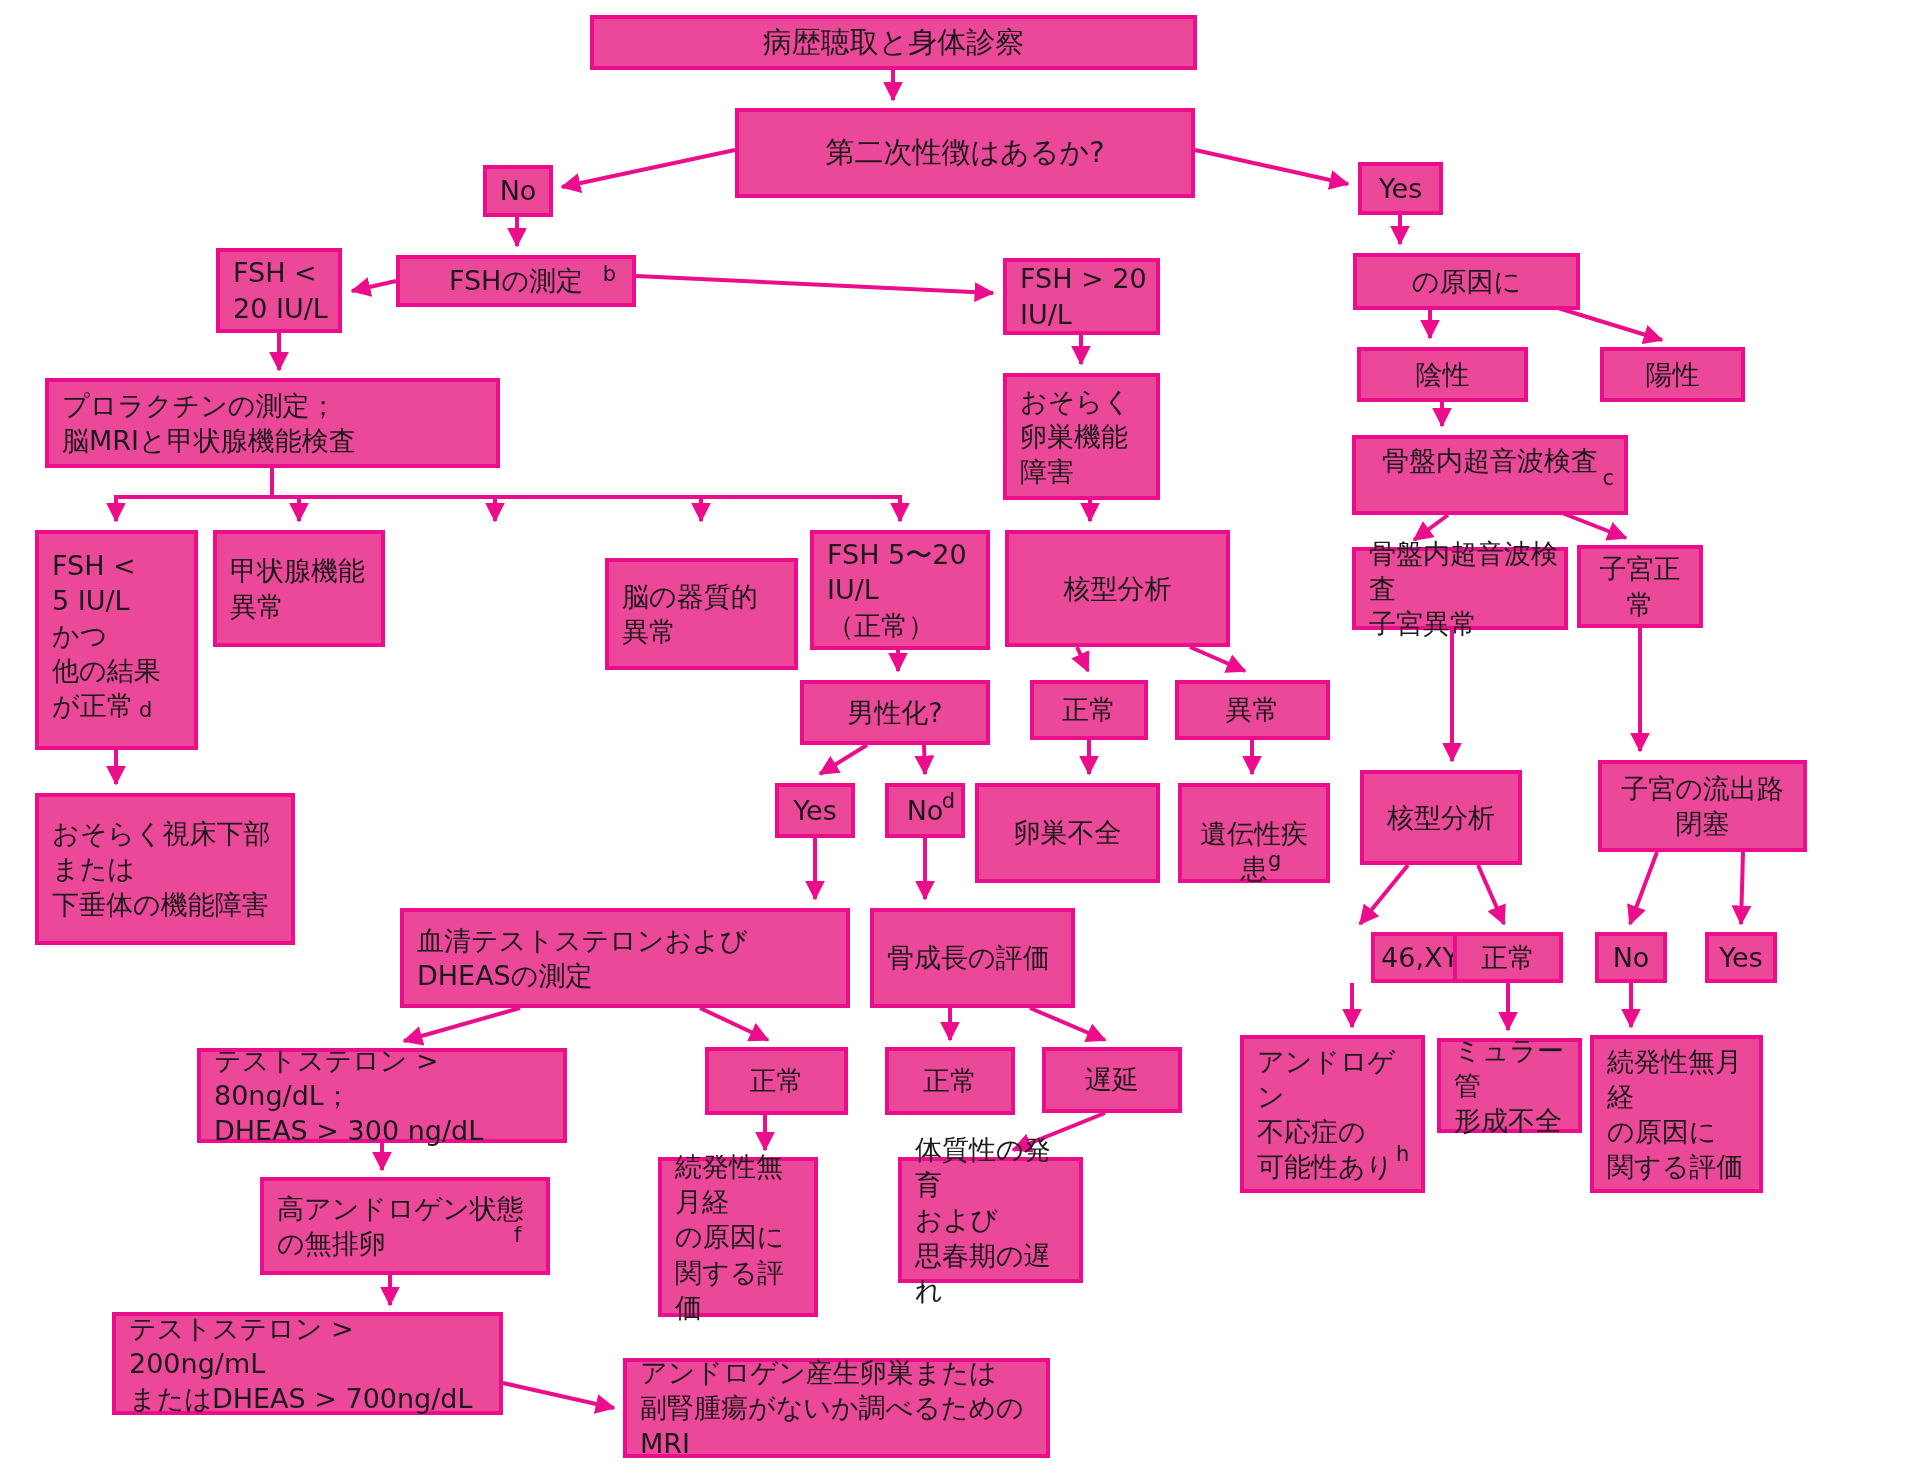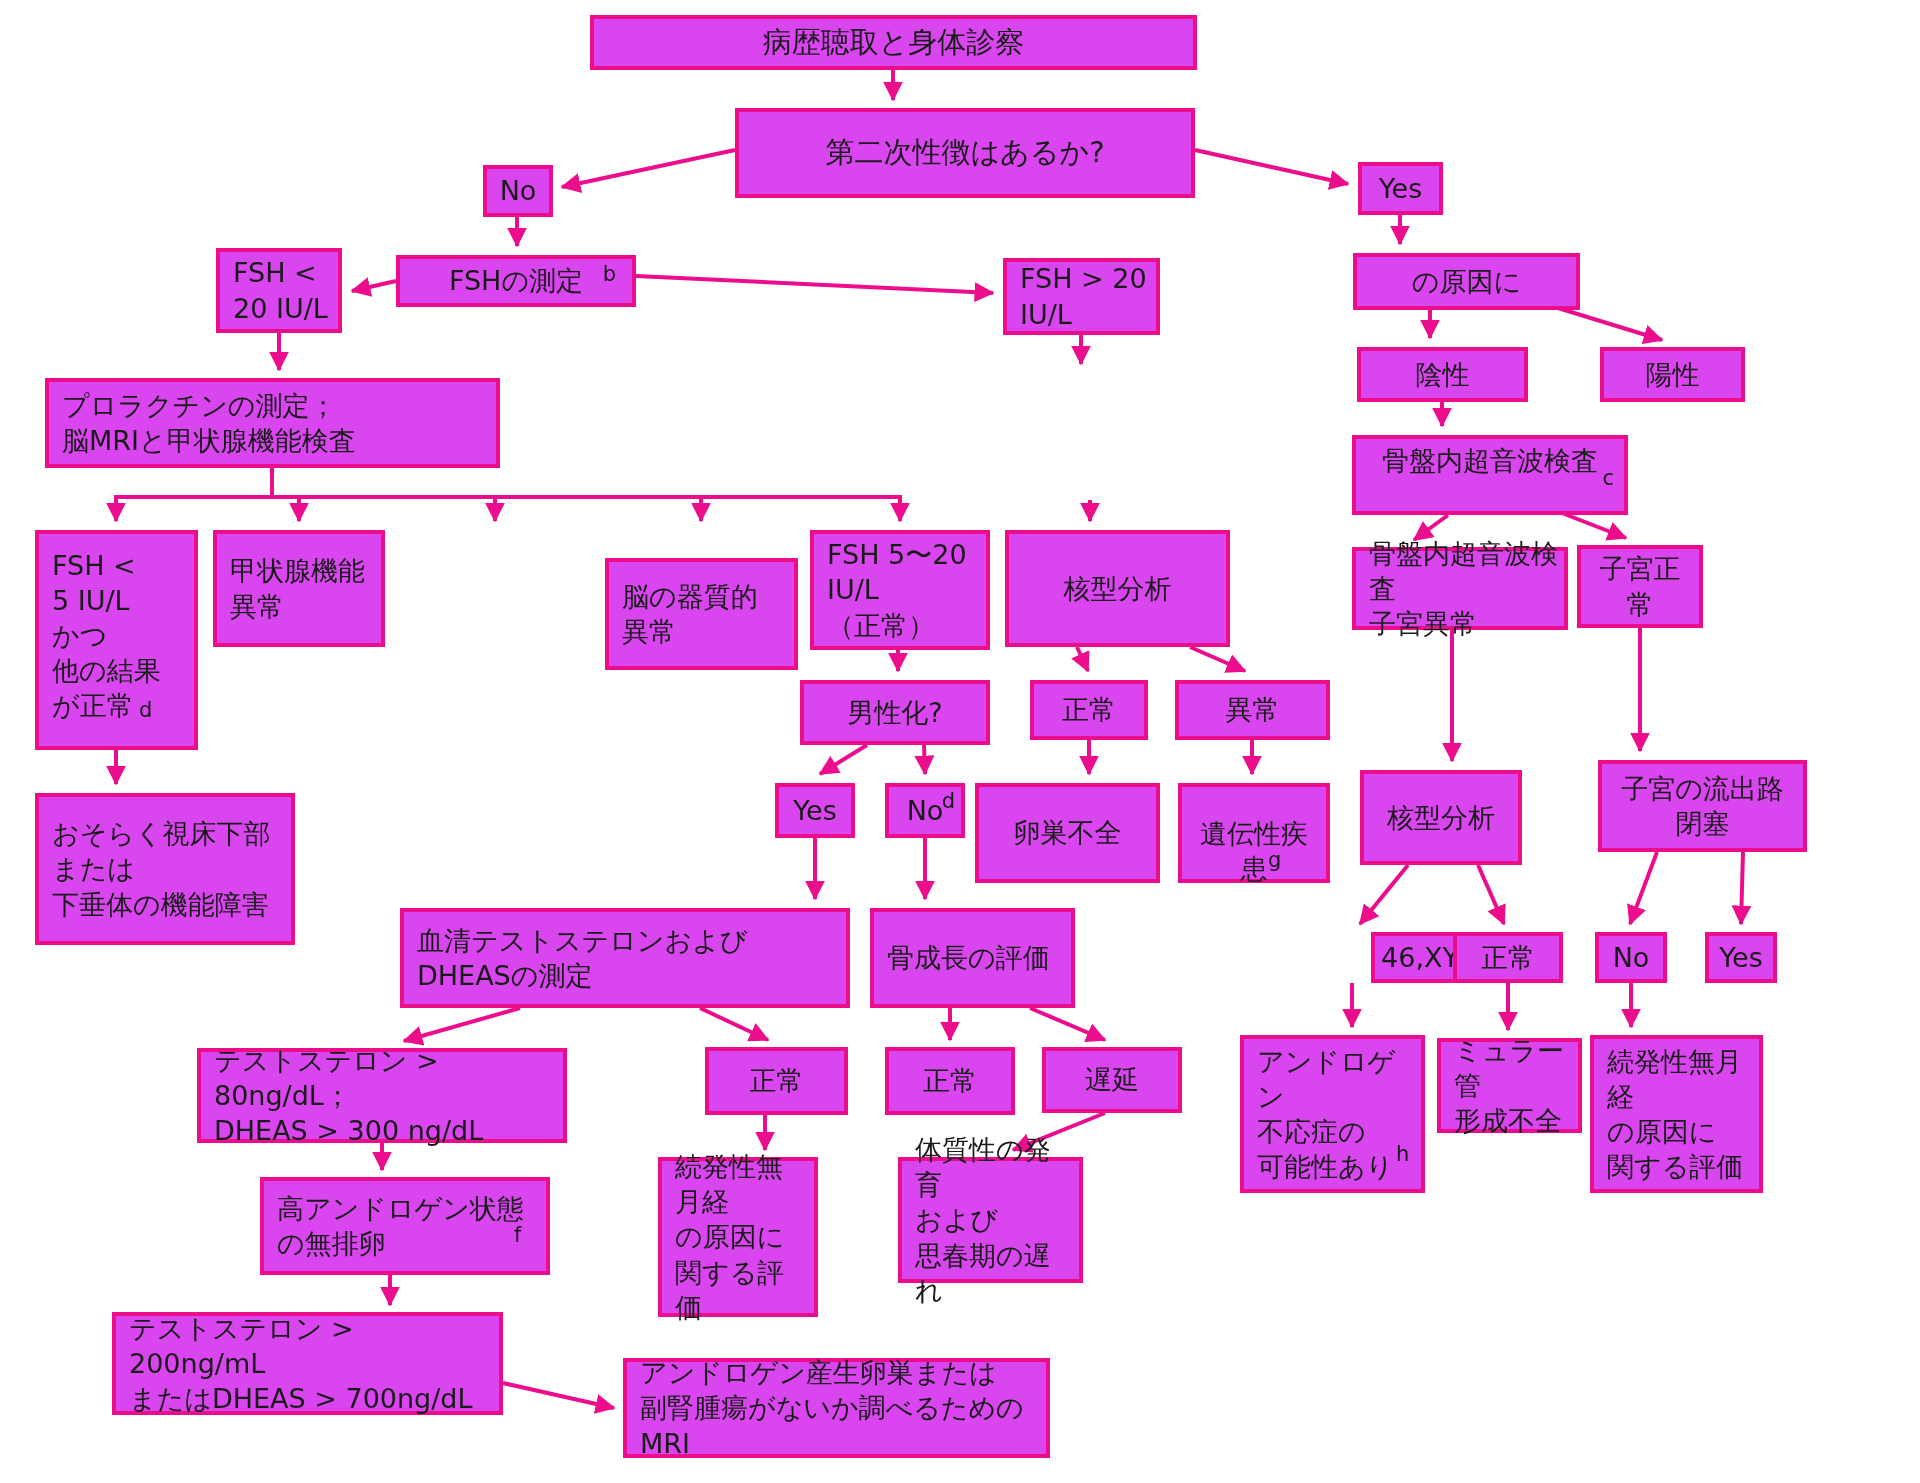--- a/index.html
+++ b/index.html
@@ -2,21 +2,21 @@
 <html><head>
 <meta charset="utf-8">
 <style>
   :root{ --accent:#EB0D8C; --ink:#1a1a1a; }
   html,body{margin:0;padding:0;background:#ffffff;}
   body{font-family:"DejaVu Sans","Liberation Sans",sans-serif;}
   #canvas{position:relative;width:1920px;height:1483px;background:#ffffff;overflow:hidden;}
   #edges{position:absolute;left:0;top:0;width:1920px;height:1483px;}
   .node{
     position:absolute;box-sizing:border-box;
-    border:4px solid var(--accent);background:#d946ef;color:var(--ink);
+    border:4px solid var(--accent);background:#ec4899;color:var(--ink);
     display:flex;align-items:center;justify-content:center;
     text-align:center;font-size:27px;line-height:1.3;padding:4px 8px;
   }
   .node .lbl{white-space:pre-line;}
   .node.al{justify-content:flex-start;text-align:left;padding-left:13px;padding-right:6px;}
   .note{position:absolute;font-size:21px;color:var(--ink);line-height:1;}
   .big{font-size:29px;}
 </style>
 </head>
 <body>
@@ -161,20 +161,24 @@
       <span class="lbl">脳の器質的
 異常</span>
     </div>
 
   <div class="node al" style="left:810px;top:530px;width:180px;height:120px">
       <span class="lbl">FSH 5〜20
 IU/L
 （正常）</span>
     </div>
 
+  <div class="node al" style="left:1003px;top:373px;width:157px;height:127px">
+      <span class="lbl">おそらく
+卵巣機能障害</span>
+    </div>
 
   <div class="node" style="left:1005px;top:530px;width:225px;height:117px">
       <span class="lbl">核型分析</span>
     </div>
 
   <div class="node al" style="left:1352px;top:547px;width:216px;height:83px">
       <span class="lbl">骨盤内超音波検査
 子宮異常</span>
     </div>
 

